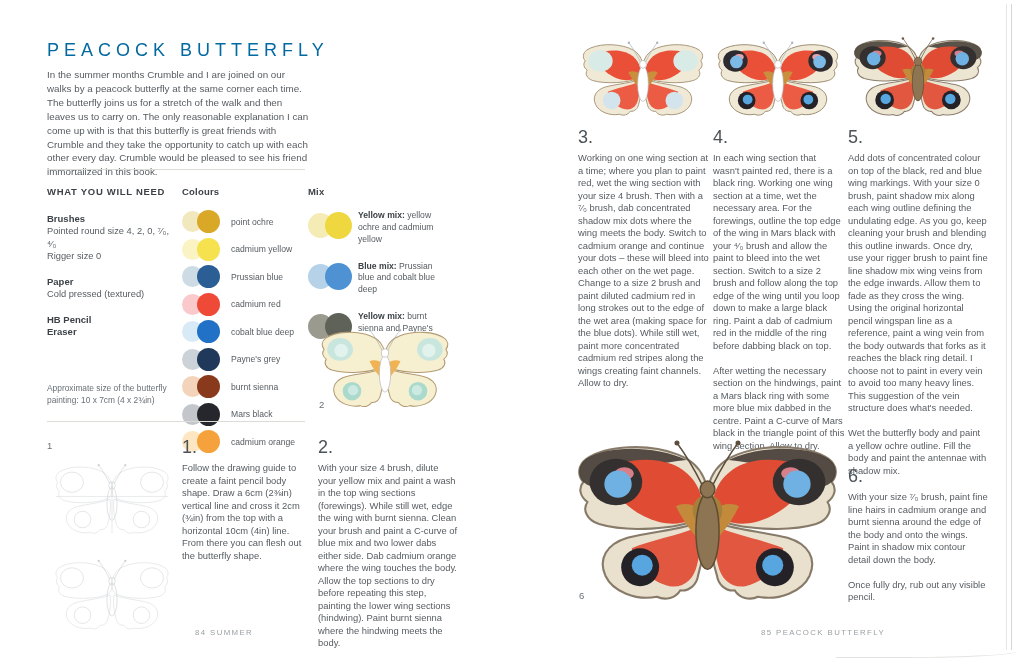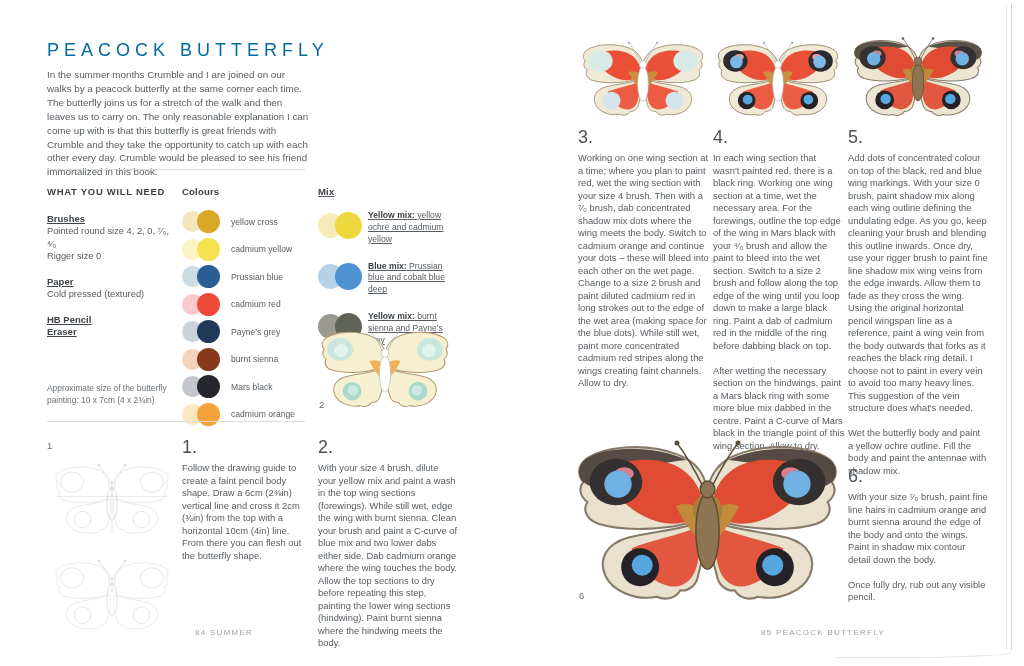--- a/index.html
+++ b/index.html
@@ -4,21 +4,21 @@
 <style>
   html,body{margin:0;padding:0;background:#ffffff;}
   .spread{position:relative;width:1024px;height:666px;background:#fff;overflow:hidden;
           font-family:"Liberation Sans",sans-serif;color:#565c61;}
   .abs{position:absolute;}
   .title{font-size:18px;letter-spacing:5px;color:#0369a1;font-weight:400;}
   .intro{font-size:9.8px;line-height:1.42;width:262px;color:#565c61;}
   .h-rule{height:1px;background:#dcdcd6;}
   .sec-head{font-size:9.5px;font-weight:bold;color:#3c4247;letter-spacing:0.7px;}
   .mat-item{margin-bottom:13px;}
-  .mat-name{font-weight:bold;font-size:9.5px;color:#3c4247;white-space:pre-line;line-height:1.3;text-decoration:underline;}
+  .mat-name{font-weight:bold;font-size:9.5px;color:#3c4247;white-space:pre-line;line-height:1.3;}
   .mat-detail{font-size:9.3px;white-space:pre-line;line-height:1.35;color:#565c61;}
   .small-note{font-size:8.4px;line-height:1.45;color:#6a7075;width:128px;}
   .crow{display:flex;align-items:center;height:23px;margin-bottom:4.5px;}
   .swatch{position:relative;width:40px;height:23px;flex:0 0 40px;}
   .dot{position:absolute;border-radius:50%;}
   .dot.light{width:21px;height:21px;left:0;top:1px;}
   .dot.dark{width:23px;height:23px;left:15px;top:0;}
   .clabel{font-size:8.6px;margin-left:9px;color:#565c61;}
   .mixrow{display:flex;margin-bottom:15px;align-items:flex-start;}
   .mswatch{position:relative;width:50px;height:27px;flex:0 0 50px;margin-top:2px;}
@@ -117,21 +117,21 @@
 
   <div class="abs small-note" style="left:47px;top:382px;">Approximate size of the butterfly painting: 10 x 7cm (4 x 2¾in)</div>
 
   <div class="abs" style="left:182px;top:186px;width:126px;">
     <div class="sec-head" style="margin-bottom:13px;letter-spacing:0.2px;">Colours</div>
     <div class="crow">
       <span class="swatch">
           <span class="dot light" style="background-color: rgb(241, 233, 189);"></span>
           <span class="dot dark" style="background-color: rgb(217, 168, 39);"></span>
         </span>
-      <span class="clabel">yellow cross</span>
+      <span class="clabel">point ochre</span>
     </div>
     <div class="crow">
       <span class="swatch">
           <span class="dot light" style="background-color: rgb(250, 244, 197);"></span>
           <span class="dot dark" style="background-color: rgb(246, 225, 78);"></span>
         </span>
       <span class="clabel">cadmium yellow</span>
     </div>
     <div class="crow">
       <span class="swatch">
@@ -142,20 +142,27 @@
     </div>
     <div class="crow">
       <span class="swatch">
           <span class="dot light" style="background-color: rgb(249, 201, 203);"></span>
           <span class="dot dark" style="background-color: rgb(239, 73, 55);"></span>
         </span>
       <span class="clabel">cadmium red</span>
     </div>
     <div class="crow">
       <span class="swatch">
+          <span class="dot light" style="background-color: rgb(216, 234, 245);"></span>
+          <span class="dot dark" style="background-color: rgb(33, 113, 198);"></span>
+        </span>
+      <span class="clabel">cobalt blue deep</span>
+    </div>
+    <div class="crow">
+      <span class="swatch">
           <span class="dot light" style="background-color: rgb(204, 211, 216);"></span>
           <span class="dot dark" style="background-color: rgb(32, 57, 91);"></span>
         </span>
       <span class="clabel">Payne's grey</span>
     </div>
     <div class="crow">
       <span class="swatch">
           <span class="dot light" style="background-color: rgb(243, 211, 185);"></span>
           <span class="dot dark" style="background-color: rgb(138, 58, 28);"></span>
         </span>
@@ -170,21 +177,21 @@
     </div>
     <div class="crow">
       <span class="swatch">
           <span class="dot light" style="background-color: rgb(253, 231, 194);"></span>
           <span class="dot dark" style="background-color: rgb(246, 162, 60);"></span>
         </span>
       <span class="clabel">cadmium orange</span>
     </div>
   </div>
 
-  <div class="abs" style="left:318px;top:186px;width:142px;text-decoration:underline;">
+  <div class="abs" style="left:308px;top:186px;width:142px;">
     <div class="sec-head" style="margin-bottom:13px;letter-spacing:0.2px;">Mix</div>
     <div class="mixrow">
       <span class="mswatch">
           <span class="mdot light" style="background-color: rgb(244, 236, 180);"></span>
           <span class="mdot dark" style="background-color: rgb(239, 216, 63);"></span>
         </span>
       <span class="mlabel"><b>Yellow mix:</b> <span>yellow ochre and cadmium yellow</span></span>
     </div>
     <div class="mixrow">
       <span class="mswatch">

